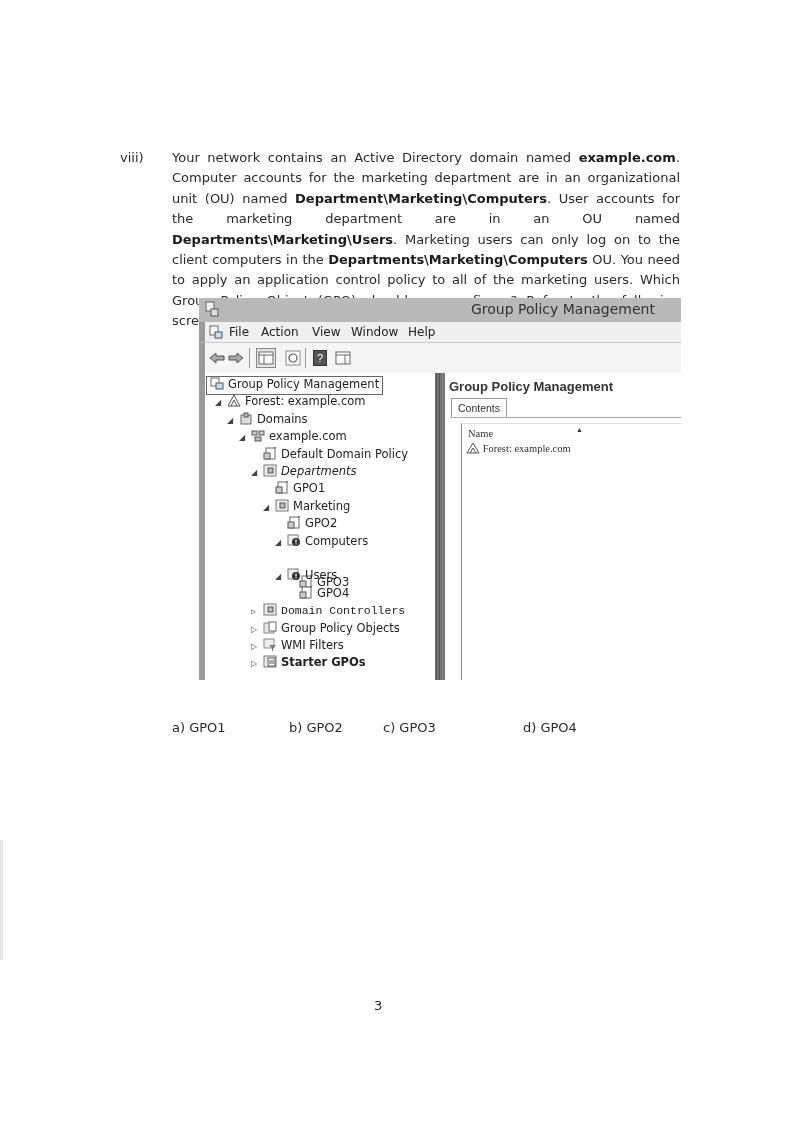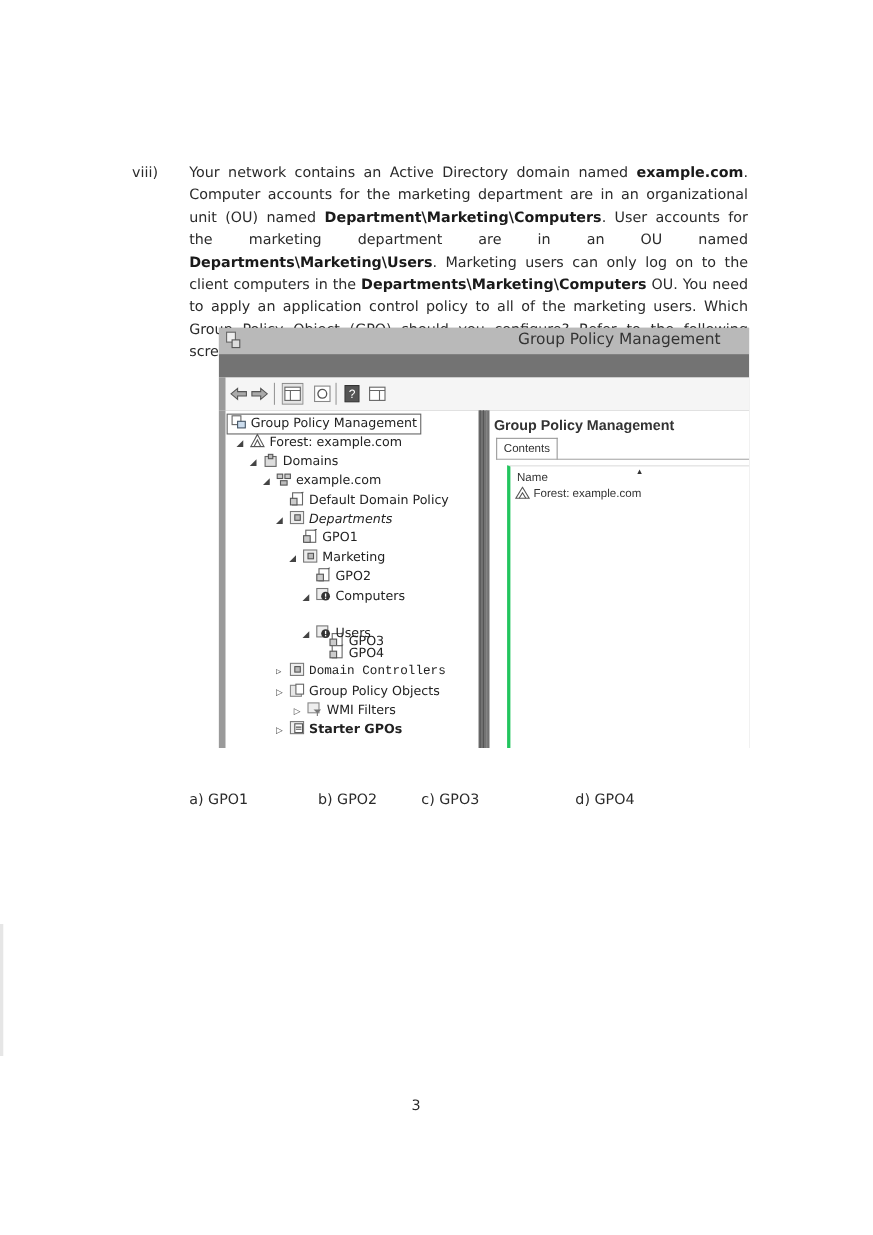--- a/index.html
+++ b/index.html
@@ -65,21 +65,21 @@
     font-family: "Liberation Sans", sans-serif; color: #333;
   }
   .tab {
     position: absolute; left: 6px; top: 25px; height: 19px; padding: 0 6px;
     border: 1px solid #999; border-bottom: none; font-size: 10.5px; line-height: 19px;
     background: #fff; color: #333;
   }
   .tabline { position: absolute; left: 6px; top: 44px; width: 230px; height: 1px; background: #aaa; }
   .listbox {
     position: absolute; left: 16px; top: 50px; width: 220px; height: 257px;
-    border-left: 3px solid #22c55e; border-top: 1px solid #ddd;
+    border-left: 1px solid #22c55e; border-top: 1px solid #ddd; font-family: Liberation Serif, serif;
   }
   .list-hdr { position: absolute; left: 6px; top: 4px; font-size: 10.5px; color: #333; }
   .sort-arrow { position: absolute; left: 114px; top: 2px; font-size: 7px; color: #333; }
   .list-item { position: absolute; left: 4px; top: 18px; font-size: 10.5px; color: #333; white-space: nowrap; }
 
   .answers {
     position: absolute; top: 720px; font-family: "DejaVu Sans", sans-serif; font-size: 13px; color: #2a2a2a;
   }
   .page-num {
     position: absolute; left: 374px; top: 998px; font-family: "DejaVu Sans", sans-serif; font-size: 13px; color: #2a2a2a;
@@ -98,20 +98,31 @@
 
 <div class="win">
   <div class="titlebar">
     <svg class="appicon" viewBox="0 0 14 16">
       <rect x="1" y="1" width="8" height="9" fill="#eee" stroke="#666" stroke-width="1"></rect>
       <rect x="6" y="8" width="7" height="7" fill="#ddd" stroke="#555" stroke-width="1"></rect>
     </svg>
     <div class="title">Group Policy Management</div>
   </div>
 
+  <div class="menubar">
+    <svg class="micon" viewBox="0 0 14 14">
+      <rect x="1" y="1" width="8" height="9" fill="#fff" stroke="#666"></rect>
+      <rect x="6" y="7" width="7" height="6" fill="#cde" stroke="#456"></rect>
+    </svg>
+    <span class="mi" style="left:24px">File</span>
+    <span class="mi" style="left:56px">Action</span>
+    <span class="mi" style="left:107px">View</span>
+    <span class="mi" style="left:146px">Window</span>
+    <span class="mi" style="left:203px">Help</span>
+  </div>
 
   <div class="toolbar">
     <svg class="tb" style="left:4px;width:16px" viewBox="0 0 16 16">
       <path d="M1 8 L7 3 L7 6 L15 6 L15 10 L7 10 L7 13 Z" fill="#aaa" stroke="#555" stroke-width="1"></path>
     </svg>
     <svg class="tb" style="left:23px;width:16px" viewBox="0 0 16 16">
       <path d="M15 8 L9 3 L9 6 L1 6 L1 10 L9 10 L9 13 Z" fill="#aaa" stroke="#555" stroke-width="1"></path>
     </svg>
     <div class="tsep" style="left:44px"></div>
     <svg class="tb" style="left:51px;width:20px;top:5px;height:20px" viewBox="0 0 20 20">
@@ -200,21 +211,21 @@
             <path d="M11 1 L13 0" stroke="#555"></path>
           </svg></span><span>GPO4</span></div>
       <div class="tree-row" style="left: 46px; top: 229.2px; font-family: Liberation Mono, monospace;"><span class="arrow">▷</span><span class="ico"><svg viewBox="0 0 14 13">
             <rect x="1" y="1" width="12" height="11" fill="#eee" stroke="#777"></rect>
             <rect x="5" y="4" width="5" height="5" fill="#bbb" stroke="#555"></rect>
           </svg></span><span>Domain Controllers</span></div>
       <div class="tree-row" style="left: 46px; top: 246.6px;"><span class="arrow">▷</span><span class="ico"><svg viewBox="0 0 14 13">
             <rect x="1" y="2" width="10" height="10" fill="#e8e8e8" stroke="#888"></rect>
             <rect x="6" y="1" width="7" height="9" fill="#fff" stroke="#666"></rect>
           </svg></span><span>Group Policy Objects</span></div>
-      <div class="tree-row" style="left: 46px; top: 264px; margin-left: 16px;"><span class="arrow">▷</span><span class="ico"><svg viewBox="0 0 14 13">
+      <div class="tree-row" style="left: 46px; top: 264px;"><span class="arrow">▷</span><span class="ico"><svg viewBox="0 0 14 13">
             <rect x="1" y="1" width="10" height="9" fill="#eee" stroke="#888"></rect>
             <path d="M6 7 L13 7 L10 10 L10 13 L9 13 L9 10 Z" fill="#777"></path>
           </svg></span><span>WMI Filters</span></div>
       <div class="tree-row" style="left: 46px; top: 281.4px; font-weight: bold;"><span class="arrow">▷</span><span class="ico"><svg viewBox="0 0 14 13">
             <rect x="1" y="1" width="12" height="11" fill="#eee" stroke="#777"></rect>
             <rect x="5" y="3" width="7" height="8" fill="#fff" stroke="#555"></rect>
             <line x1="6" y1="6" x2="11" y2="6" stroke="#555"></line>
             <line x1="6" y1="8" x2="11" y2="8" stroke="#555"></line>
           </svg></span><span>Starter GPOs</span></div>
     </div>

